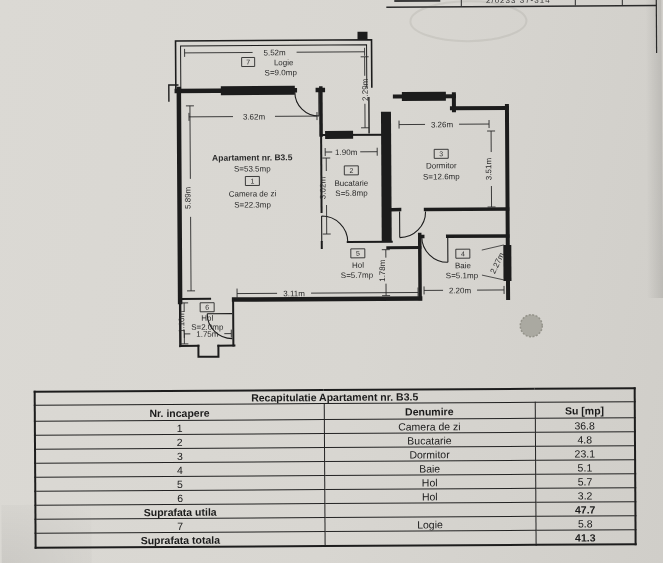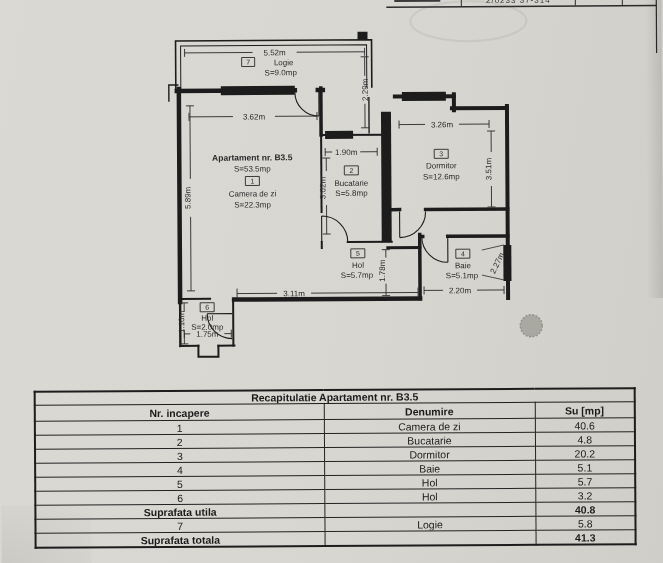--- a/index.html
+++ b/index.html
@@ -218,51 +218,51 @@
       <td colspan="3">Recapitulatie Apartament nr. B3.5</td>
     </tr>
     <tr class="t-head">
       <td>Nr. incapere</td>
       <td>Denumire</td>
       <td>Su [mp]</td>
     </tr>
     <tr>
       <td>1</td>
       <td>Camera de zi</td>
-      <td>40.6</td>
+      <td>36.8</td>
     </tr>
     <tr>
       <td>2</td>
       <td>Bucatarie</td>
       <td>4.8</td>
     </tr>
     <tr>
       <td>3</td>
       <td>Dormitor</td>
-      <td>20.2</td>
+      <td>23.1</td>
     </tr>
     <tr>
       <td>4</td>
       <td>Baie</td>
       <td>5.1</td>
     </tr>
     <tr>
       <td>5</td>
       <td>Hol</td>
       <td>5.7</td>
     </tr>
     <tr>
       <td>6</td>
       <td>Hol</td>
       <td>3.2</td>
     </tr>
     <tr class="total">
       <td>Suprafata utila</td>
       <td></td>
-      <td>40.8</td>
+      <td>47.7</td>
     </tr>
     <tr>
       <td>7</td>
       <td>Logie</td>
       <td>5.8</td>
     </tr>
     <tr class="total">
       <td>Suprafata totala</td>
       <td></td>
       <td>41.3</td>

